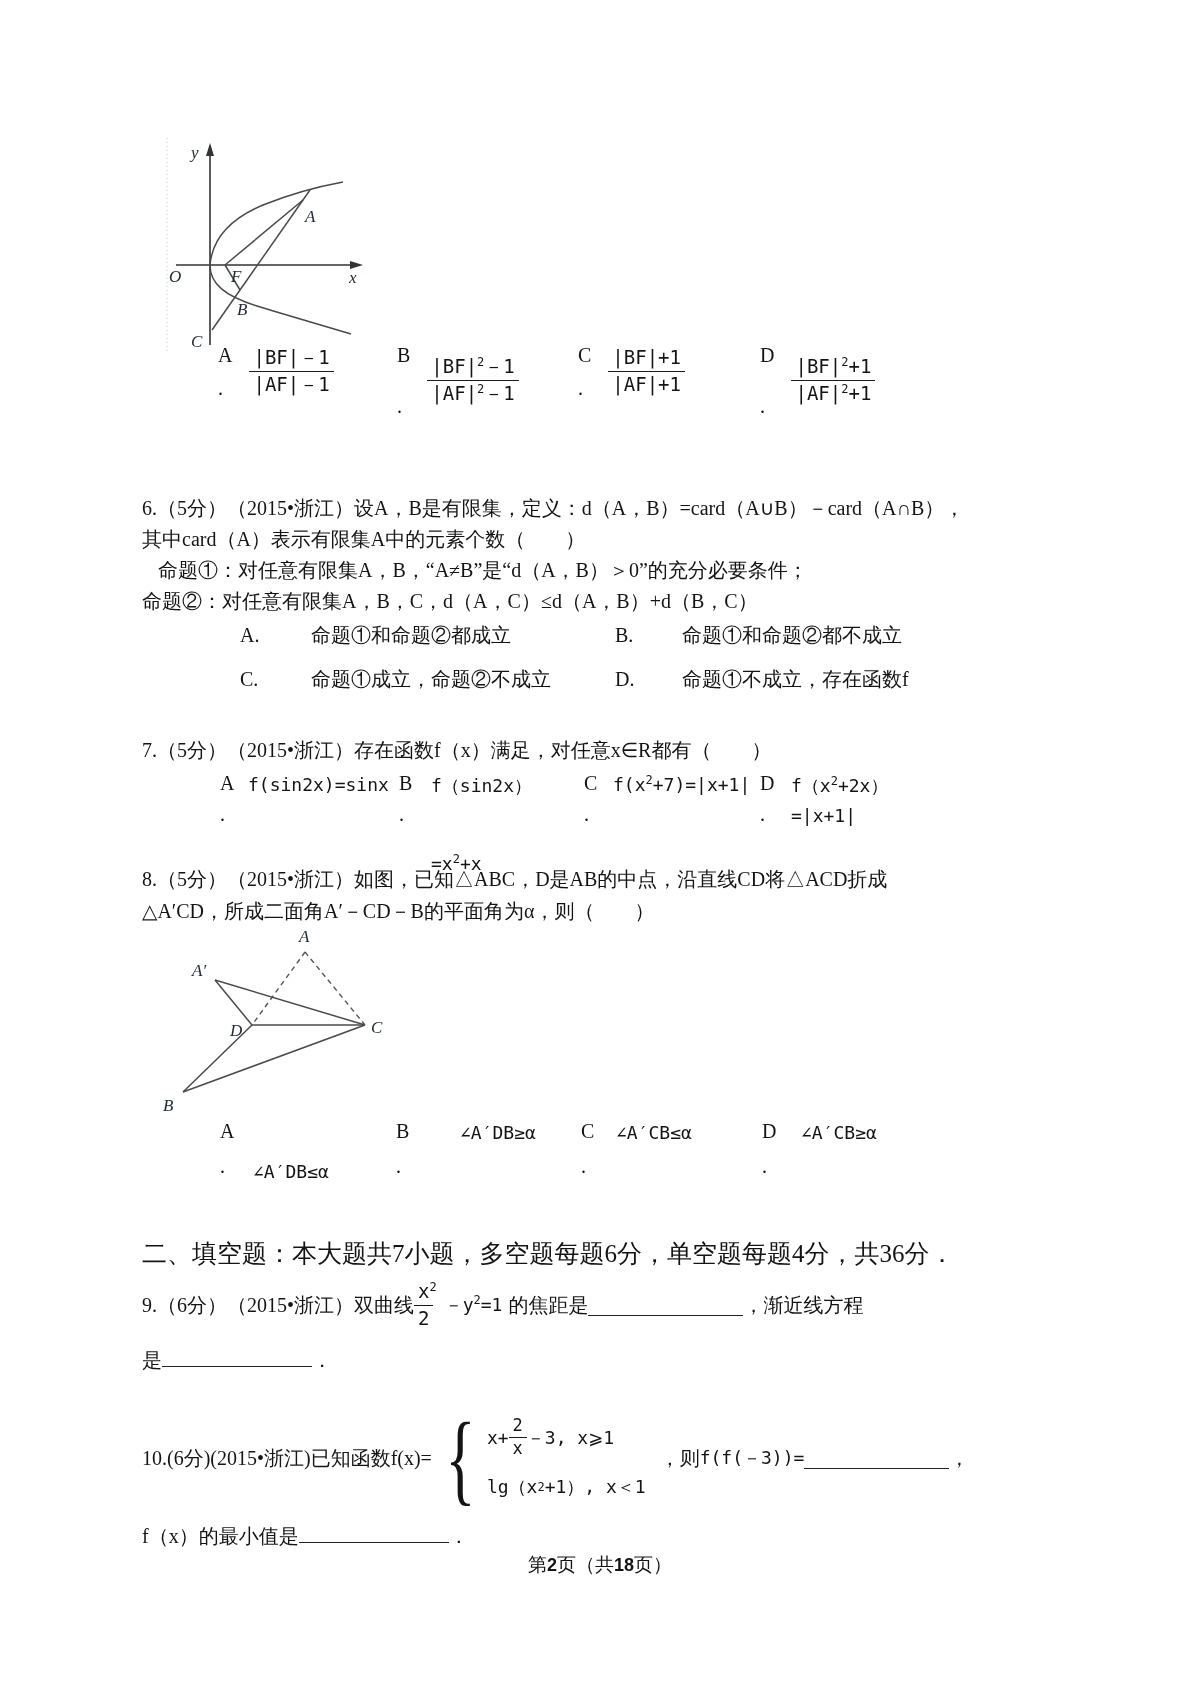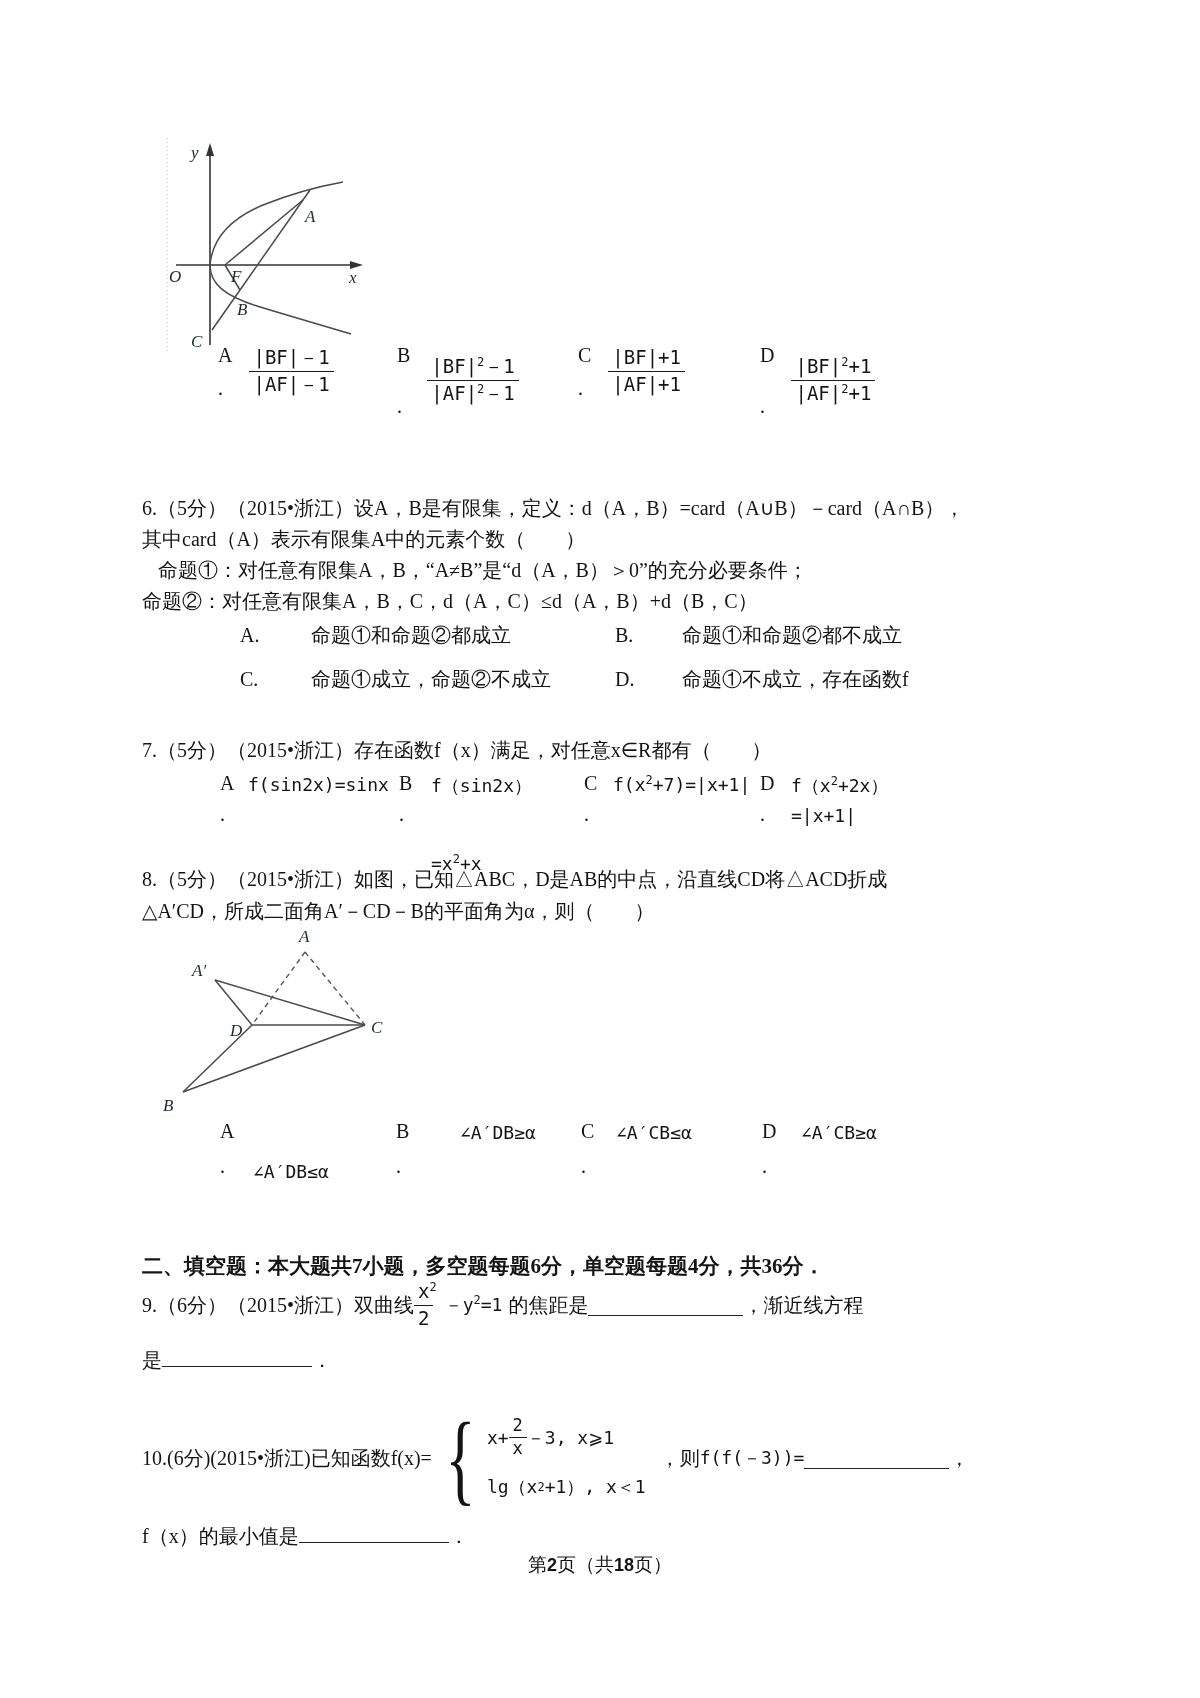--- a/index.html
+++ b/index.html
@@ -13,21 +13,21 @@
   .fm sup, sup.s { font-size:12px; line-height:0; }
   .letter { font-size:20px; }
   .dot { font-size:20px; }
   .fr { display:inline-flex; flex-direction:column; align-items:flex-start;
         font-family:"DejaVu Sans Mono", monospace; font-size:19px; line-height:1.15; }
   .fr .nm { padding:0 4px 2px; }
   .fr .dn { border-top:1.6px solid #1a1a1a; padding:2px 4px 0; }
   .fr.small { font-size:17px; line-height:1.05; }
   .q5opt { position:absolute; display:flex; gap:17px; align-items:center; }
   .q5opt .ld { display:flex; flex-direction:column; justify-content:space-between; align-self:stretch; padding:2px 0 0; }
-  .heading { font-size:21px; font-weight:bold;margin-top:15px; }
+  .heading { font-size:25px; font-weight:normal; }
   .bl { display:inline-block; height:21px; border-bottom:1.4px solid #222; vertical-align:baseline; }
   .w145{width:145px} .w150{width:150px} .w155{width:155px}
   .flexline { display:flex; align-items:center; }
   .brace { font-size:102px; line-height:0.9; display:inline-block;
            transform:scaleX(0.62); transform-origin:center; font-weight:400; margin:0 2px 0 4px; }
   .rows { display:flex; flex-direction:column; gap:17px; align-items:flex-start; }
   .row { display:flex; align-items:center; }
   .footer { width:1200px; text-align:center; font-size:19px; }
   .footer .num { font-family:"Liberation Sans", sans-serif; font-weight:bold; font-size:18px; }
   svg text { font-family:"Liberation Serif", serif; font-style:italic; fill:#222b38; }

